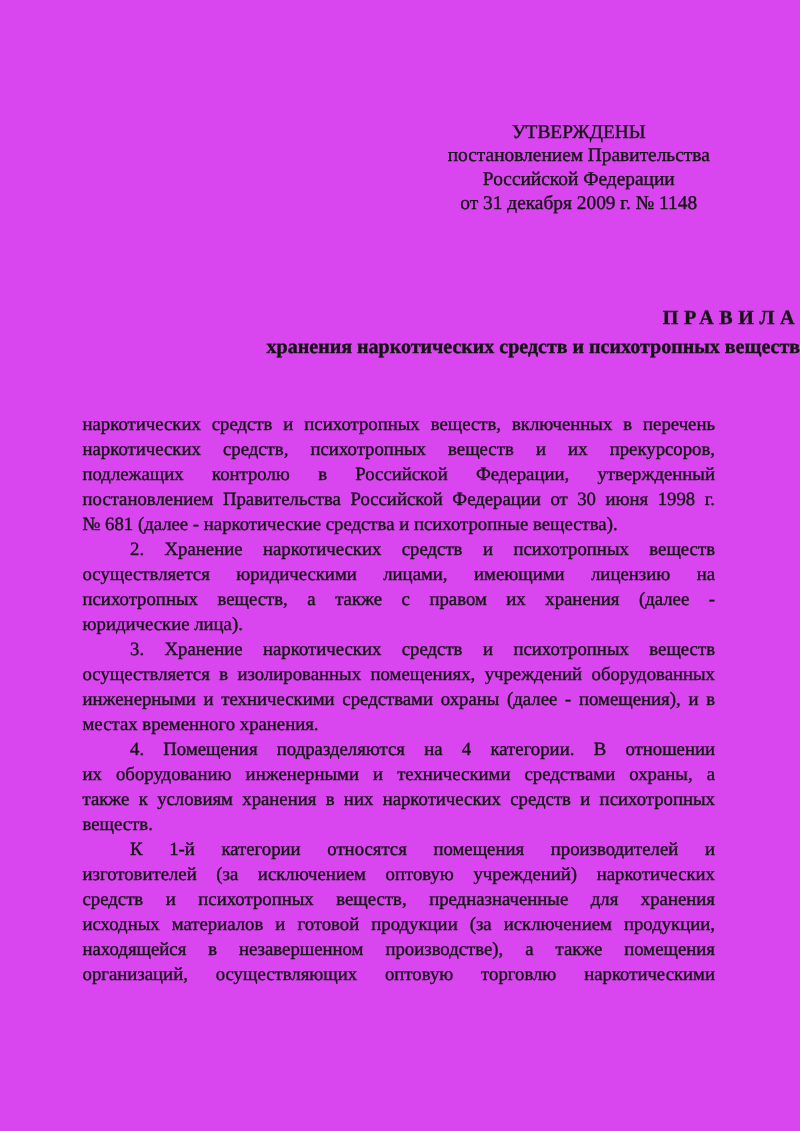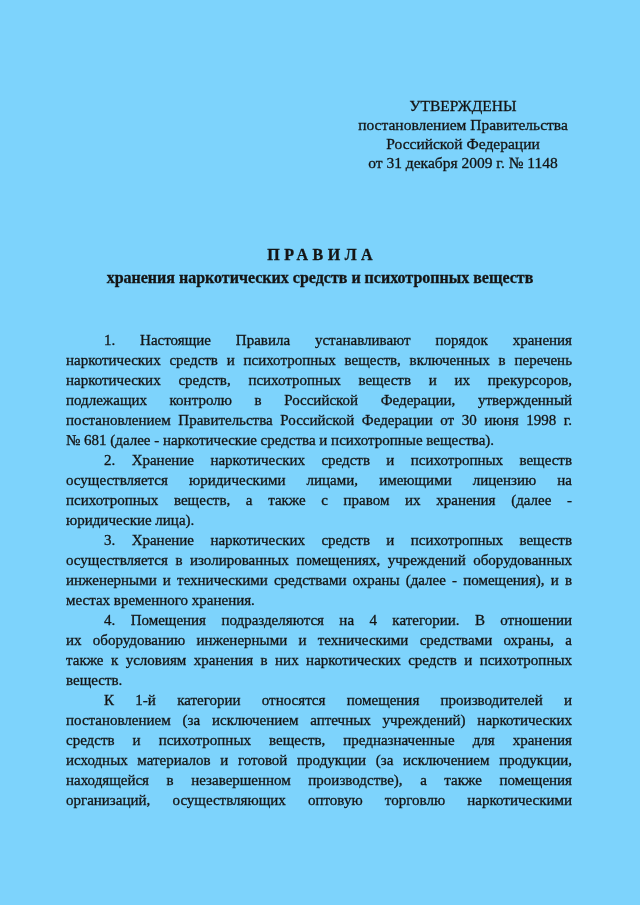--- a/index.html
+++ b/index.html
@@ -5,44 +5,44 @@
   html,body { margin:0; padding:0; }
   body {
     width:640px; height:905px;
     background:#f4f4f4;
     font-family:"Liberation Serif","DejaVu Serif",serif;
     color:#141414;
   }
   .page {
     position:relative;
     width:640px; height:905px;
-    background:#7dd3fc;
+    background:#d946ef;
     overflow:hidden;
     -webkit-text-stroke:0.3px #141414;
   }
   .approval {
     position:absolute;
     top:96px; left:338px; width:250px;
     text-align:center;
     font-size:15.5px;
     line-height:19px;
   }
   .doc-title {
     position:absolute;
     top:246px; left:0; width:640px;
-    text-align:center;
+    text-align:right;
     font-size:16px;
     font-weight:bold;
     letter-spacing:4.5px;
     text-indent:4.5px;
   }
   .doc-subtitle {
     position:absolute;
     top:269px; left:0; width:640px;
-    text-align:center;
+    text-align:right;
     font-size:16px;
     font-weight:bold;
   }
   .textbody {
     position:absolute;
     top:330px; left:66px; width:506px;
     font-size:15px;
     line-height:20px;
   }
   .line { text-align:justify; white-space:normal; }
@@ -67,40 +67,39 @@
     <div>постановлением Правительства</div>
     <div>Российской Федерации</div>
     <div>от 31 декабря 2009 г. № 1148</div>
   </div>
 
   <div class="doc-title">ПРАВИЛА</div>
 
   <div class="doc-subtitle">хранения наркотических средств и психотропных веществ</div>
 
   <div class="textbody" id="textbody">
-      <div class="line indent just">1. Настоящие Правила устанавливают порядок хранения</div>
       <div class="line just">наркотических средств и психотропных веществ, включенных в перечень</div>
       <div class="line just">наркотических средств, психотропных веществ и их прекурсоров,</div>
       <div class="line just">подлежащих контролю в Российской Федерации, утвержденный</div>
       <div class="line just">постановлением Правительства Российской Федерации от 30 июня 1998 г.</div>
       <div class="line">№ 681 (далее - наркотические средства и психотропные вещества).</div>
       <div class="line indent just">2. Хранение наркотических средств и психотропных веществ</div>
       <div class="line just">осуществляется юридическими лицами, имеющими лицензию на</div>
       <div class="line just">психотропных веществ, а также с правом их хранения (далее -</div>
       <div class="line">юридические лица).</div>
       <div class="line indent just">3. Хранение наркотических средств и психотропных веществ</div>
       <div class="line just">осуществляется в изолированных помещениях, учреждений оборудованных</div>
       <div class="line just">инженерными и техническими средствами охраны (далее - помещения), и в</div>
       <div class="line">местах временного хранения.</div>
       <div class="line indent just">4. Помещения подразделяются на 4 категории. В отношении</div>
       <div class="line just">их оборудованию инженерными и техническими средствами охраны, а</div>
       <div class="line just">также к условиям хранения в них наркотических средств и психотропных</div>
       <div class="line">веществ.</div>
       <div class="line indent just">К 1-й категории относятся помещения производителей и</div>
-      <div class="line just">постановлением (за исключением аптечных учреждений) наркотических</div>
+      <div class="line just">изготовителей (за исключением оптовую учреждений) наркотических</div>
       <div class="line just">средств и психотропных веществ, предназначенные для хранения</div>
       <div class="line just">исходных материалов и готовой продукции (за исключением продукции,</div>
       <div class="line just">находящейся в незавершенном производстве), а также помещения</div>
       <div class="line just">организаций, осуществляющих оптовую торговлю наркотическими</div>
     </div>
 
   <div class="doc-footer">1234839.doc</div>
 
 </div>
 

